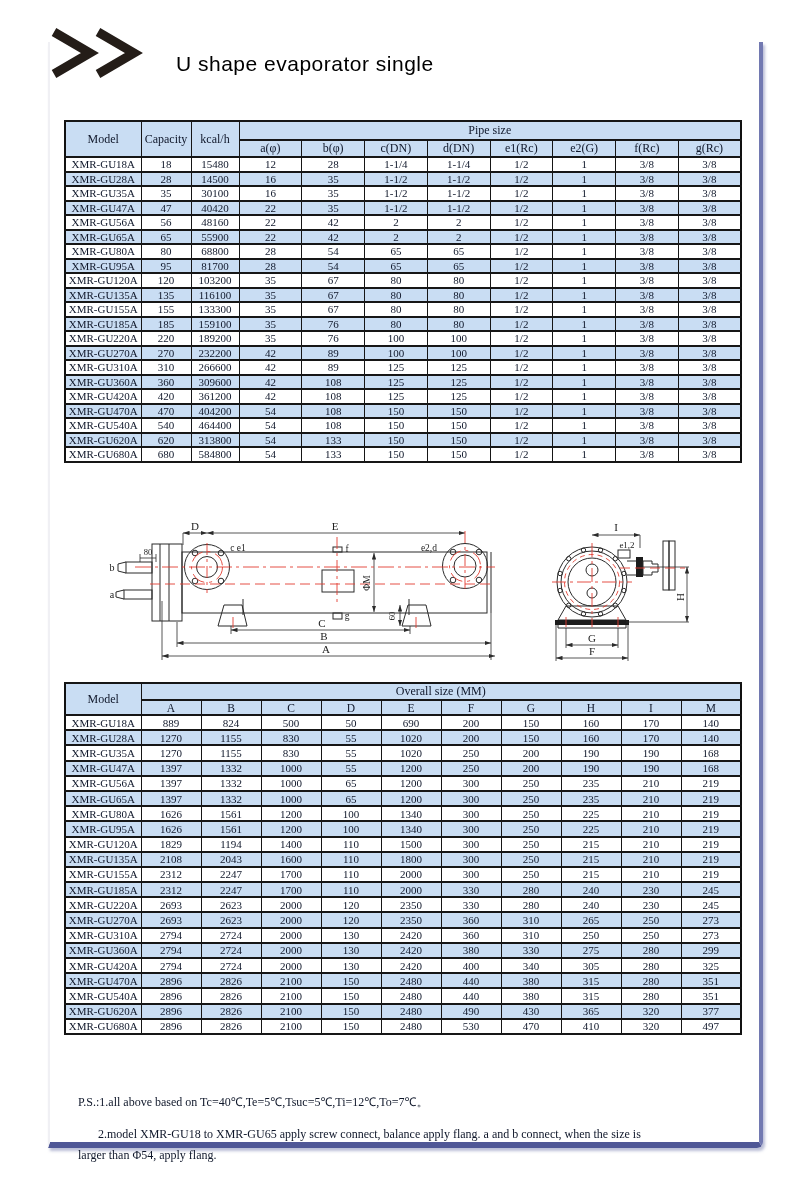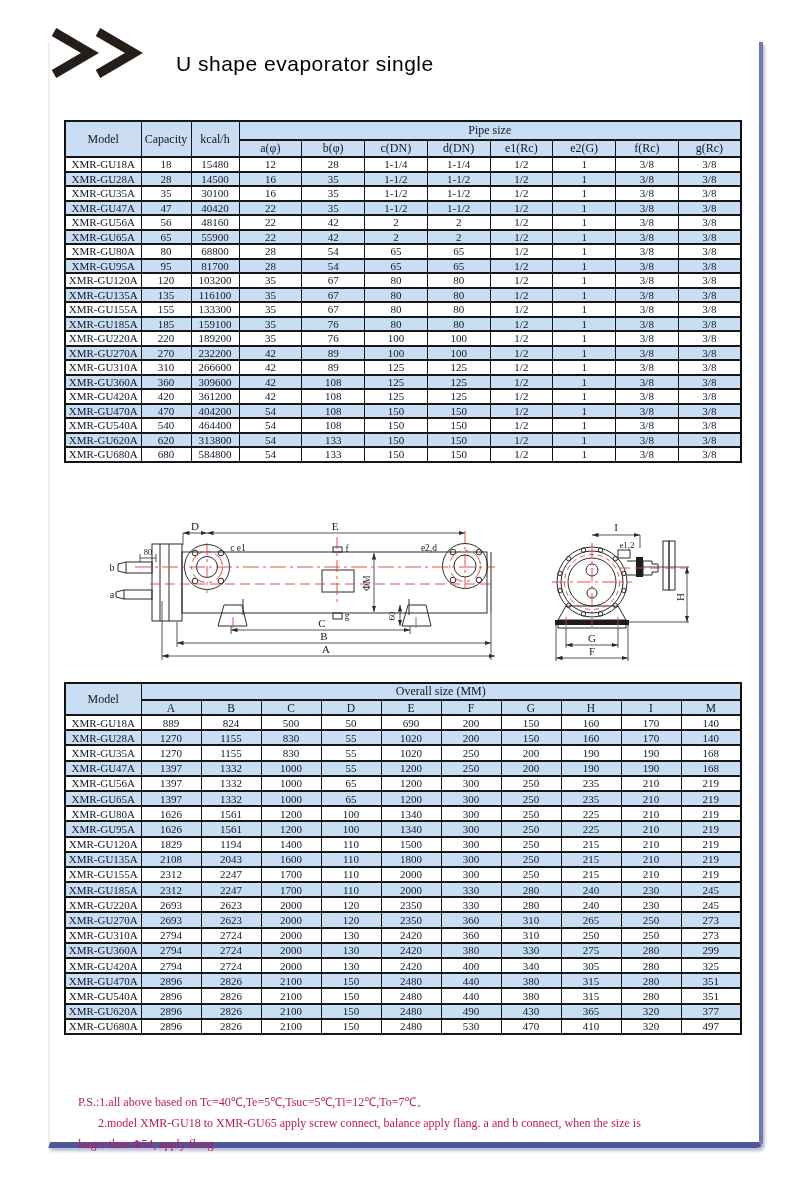--- a/index.html
+++ b/index.html
@@ -25,22 +25,22 @@
   #pipe-table thead tr:first-child th{height:17px;font-size:12px;}
   #pipe-table thead tr.sub th{height:14px;font-size:12px;}
   #pipe-table tbody td{height:12.5px;font-size:11px;}
   #overall-table{top:682px;}
   #overall-table thead tr:first-child th{height:14px;font-size:12px;}
   #overall-table thead tr.sub th{height:13px;font-size:11.5px;}
   #overall-table tbody td{height:13.2px;font-size:11px;}
   td.lg{font-size:12.5px;}
   #diagram{position:absolute;left:100px;top:505px;}
   #diagram text{font-family:"Liberation Serif",serif;fill:#222;stroke:none;}
-  #notes{position:absolute;left:78px;top:1092px;font-size:12px;line-height:21px;color:#be185d;}
-  #notes .n2{margin-left:20px;}
+  #notes{position:absolute;left:78px;top:1092px;font-size:12px;line-height:21px;color:#0f172a;}
+  #notes .n2{margin-left:20px;margin-top:11px;}
   #notes .n3{}
 </style>
 </head>
 <body>
 
 <div id="page">
   <div id="frame"></div>
 
   <div id="logo">
     <svg width="102" height="64" viewBox="0 0 102 64">

